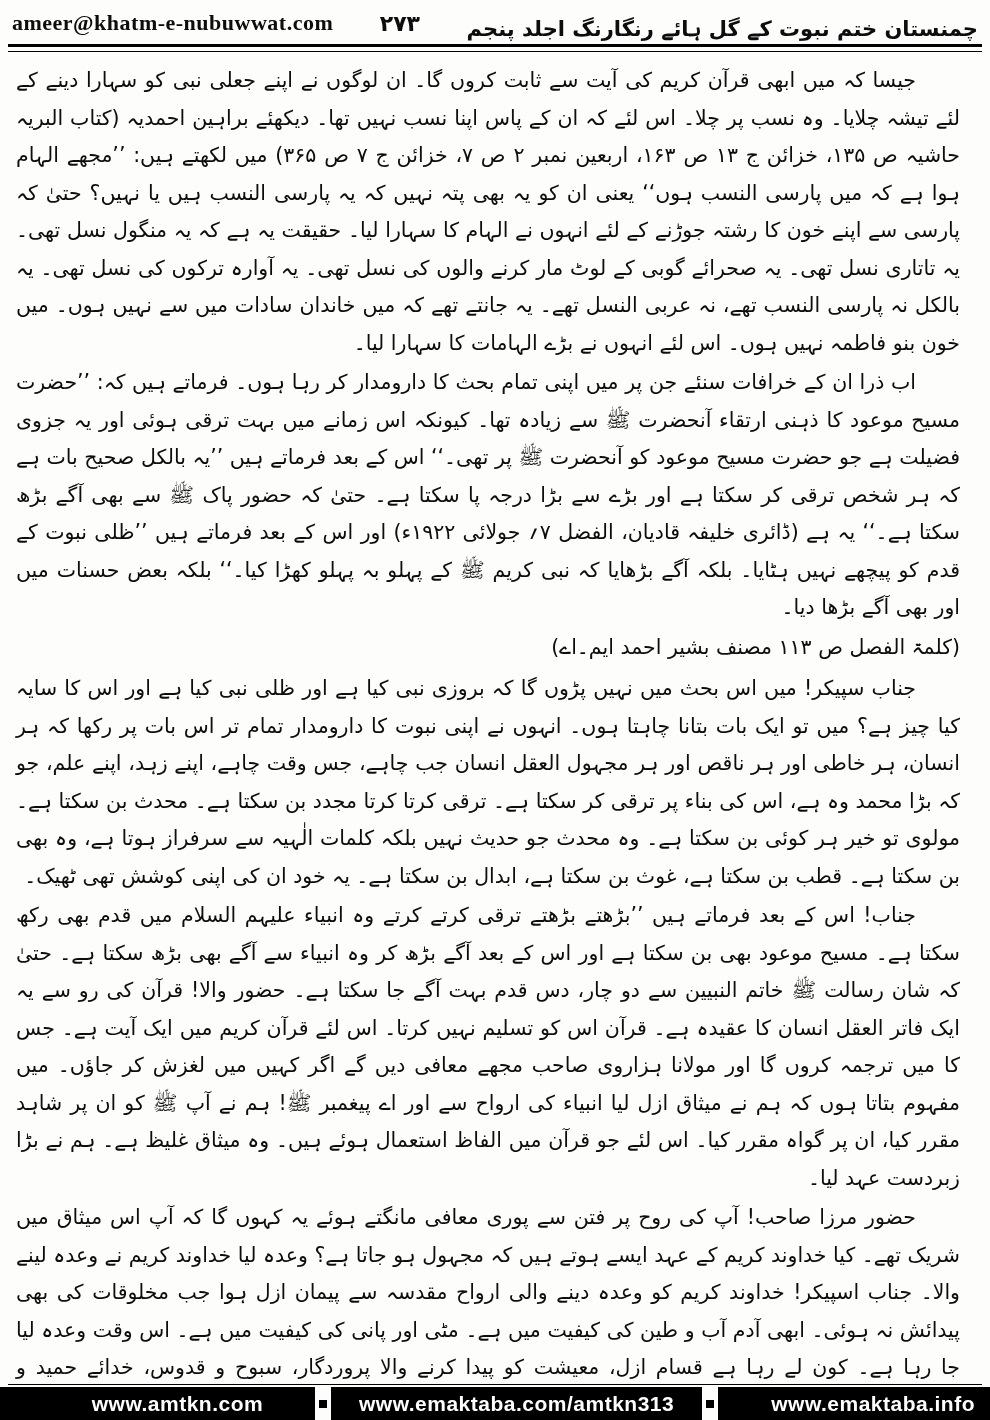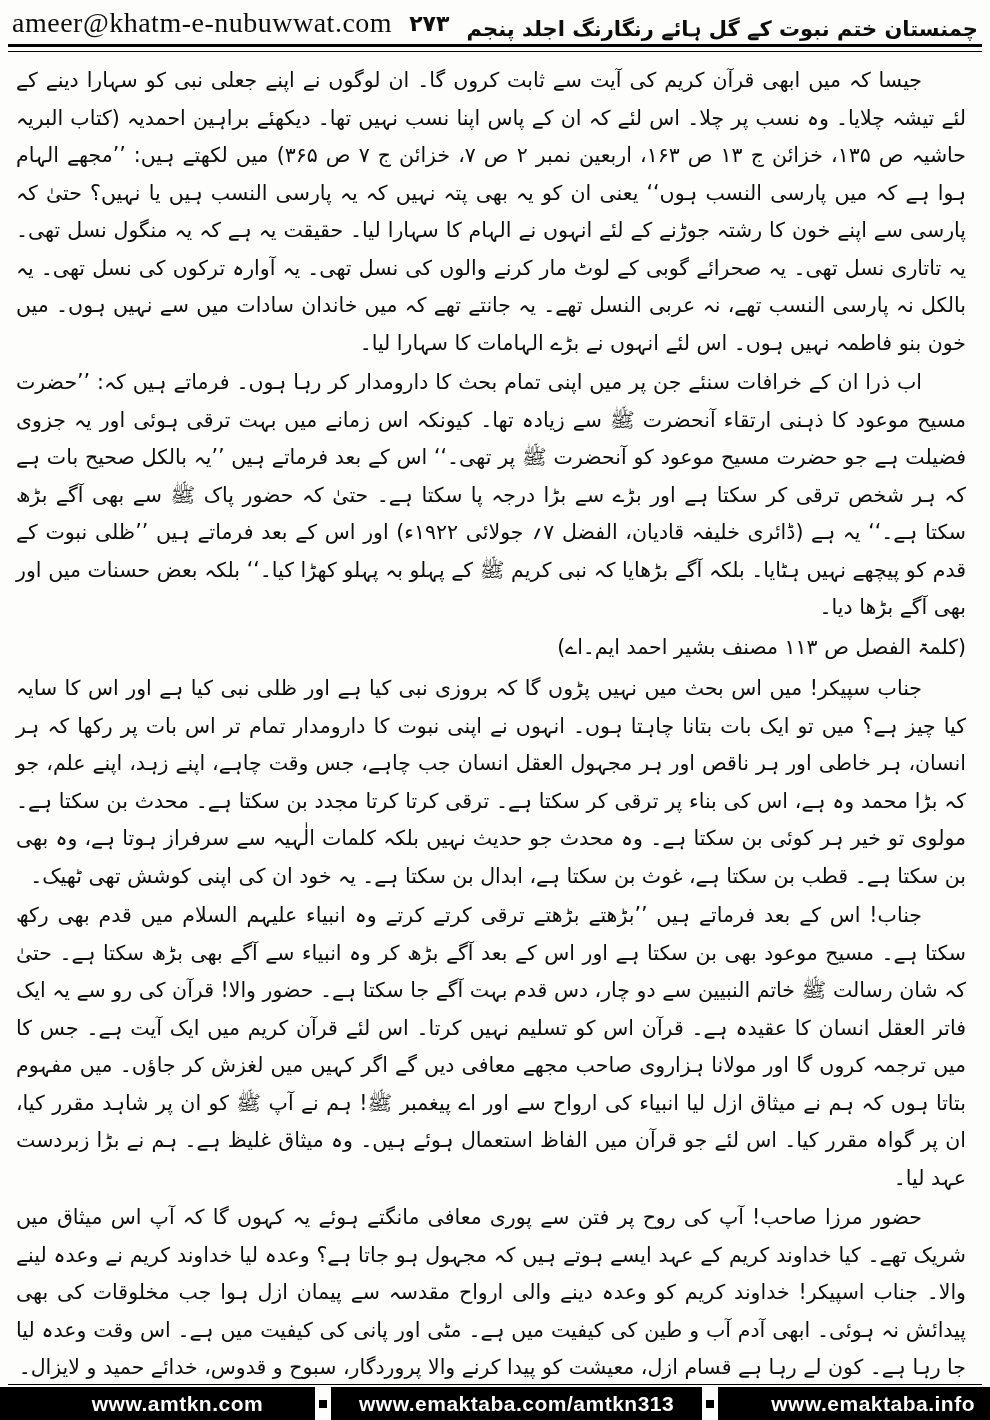--- a/index.html
+++ b/index.html
@@ -7,41 +7,41 @@
     width:990px;height:1420px;margin:0 auto;background:#fdfdfb;
     display:flex;flex-direction:column;box-sizing:border-box;
     font-family:"DejaVu Sans",sans-serif;color:#0d0d0d;
   }
   
   .header{
     display:flex;justify-content:space-between;align-items:center;
     padding:6px 12px 2px 12px;height:42px;box-sizing:border-box;
   }
   .email{
-    font-family:"Liberation Serif",serif;font-weight:normal;font-size:28px;
+    font-family:"Liberation Serif",serif;font-weight:bold;font-size:22px;
     letter-spacing:.5px;direction:ltr;
   }
   .pageno{
     font-size:22px;font-weight:bold;direction:rtl;
   }
   .title{
     font-size:21px;font-weight:bold;direction:rtl;text-align:right;margin-top:12px;
   }
   
   .rule{
     margin:2px 8px 0 8px;height:4px;
     border-top:3px solid #000;border-bottom:1px solid #000;
   }
   
   .bodytext{
     flex:1;direction:rtl;text-align:justify;
     padding:10px 16px 4px 16px;overflow:hidden;
     font-size:20.5px;line-height:1.83;
   }
-  .para{margin:0 8px 2px 0;text-indent:44px;}
+  .para{margin:0 14px 2px 0;text-indent:44px;}
   .para.citation{text-indent:0;margin-bottom:4px;}
   
   .footer-rule{margin:0 8px;border-top:1px solid #000;height:2px;}
   .footer{
     display:flex;height:33px;align-items:stretch;
     font-family:"Liberation Sans",sans-serif;font-weight:bold;
   }
   .fseg{
     background:#000;color:#fff;display:flex;align-items:center;
     justify-content:center;font-size:21px;letter-spacing:.5px;direction:ltr;

